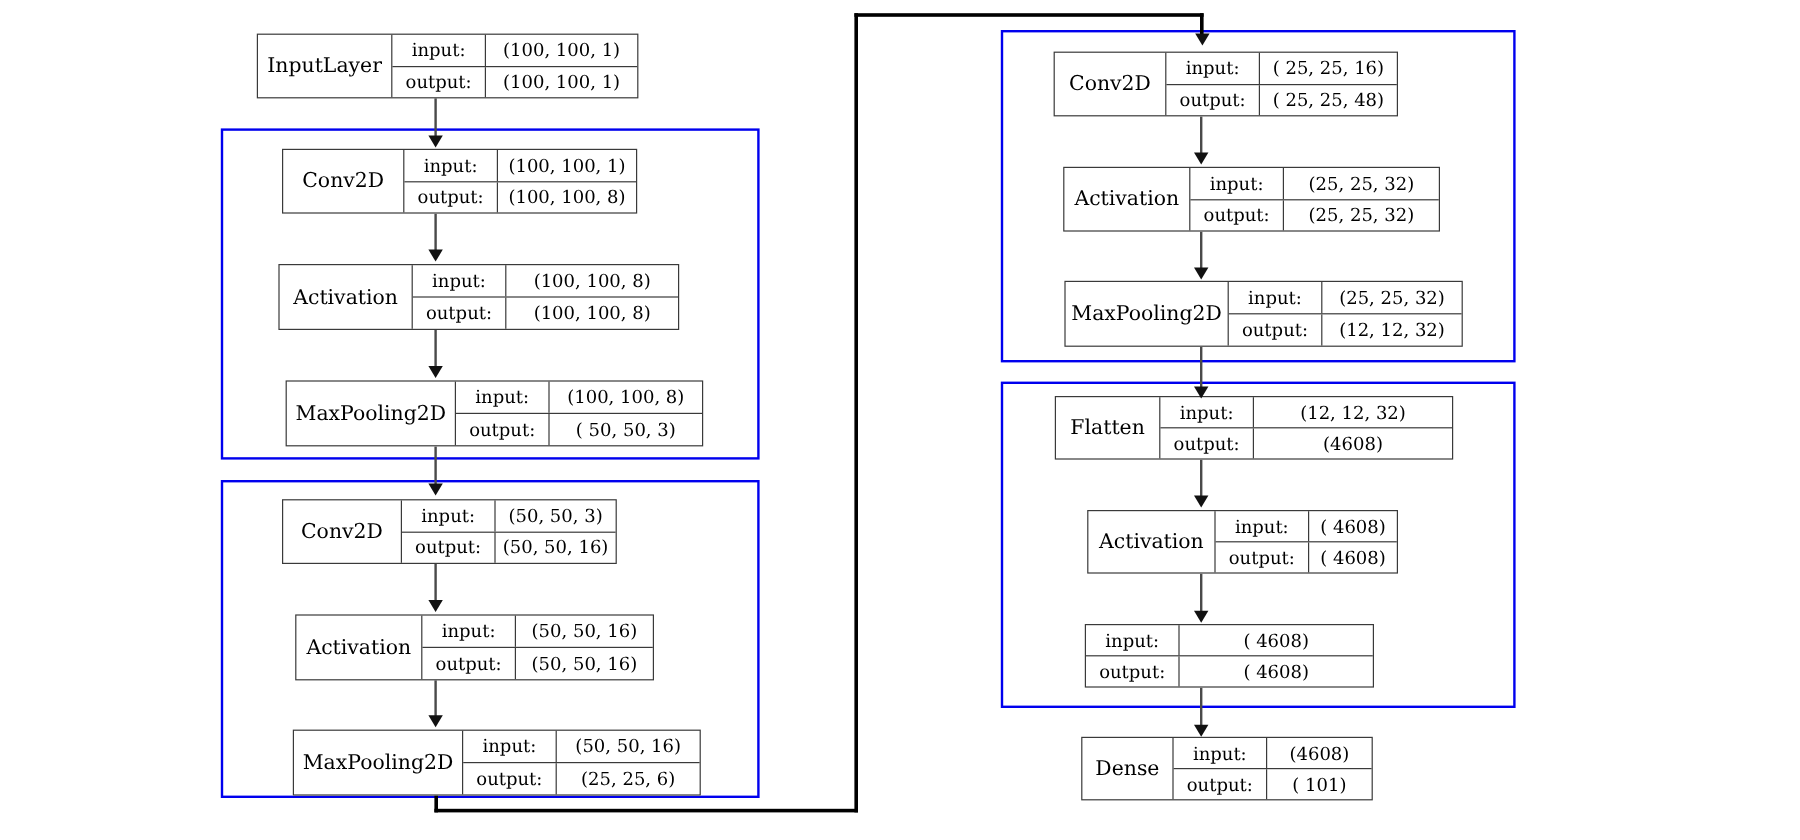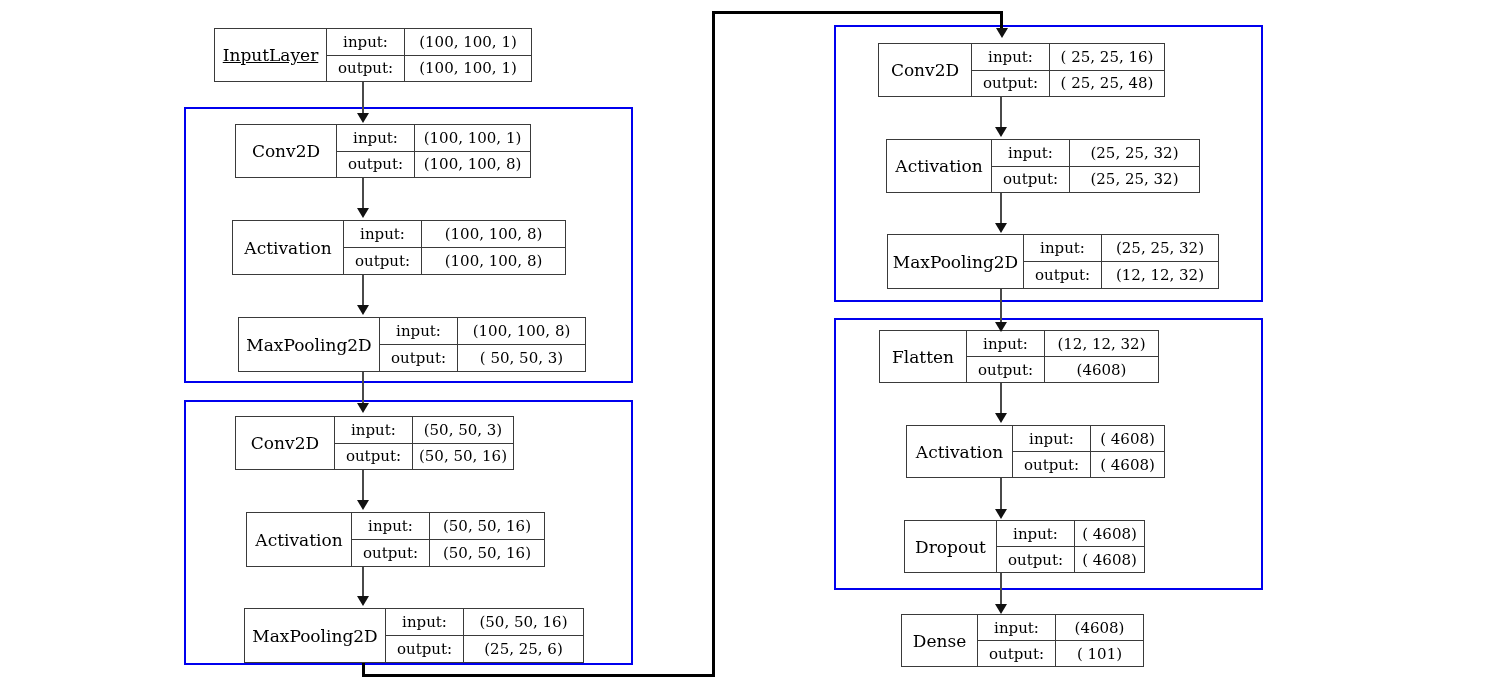--- a/index.html
+++ b/index.html
@@ -156,21 +156,21 @@
   <div class="edge-line vert" style="left:1000px; top:383px; width:2px; height:35px;"></div>
   <div class="arrow-head" style="left:995px; top:413px;"></div>
 
   <div class="edge-line vert" style="left:1000px; top:478px; width:2px; height:36px;"></div>
   <div class="arrow-head" style="left:995px; top:509px;"></div>
 
   <div class="edge-line vert" style="left:1000px; top:573px; width:2px; height:38px;"></div>
   <div class="arrow-head" style="left:995px; top:604px;"></div>
 
   <div class="node" style="left:214px; top:28px; width:318px; height:54px;">
-    <div class="name-cell" style="width:112px;text-decoration:underline;">InputLayer</div>
+    <div class="name-cell" style="width:112px;">InputLayer</div>
     <div class="io-col">
       <div class="io-row top">
         <div class="io-label" style="width:78px;">input:</div>
         <div class="io-value">(100, 100, 1)</div>
       </div>
       <div class="io-row">
         <div class="io-label" style="width:78px;">output:</div>
         <div class="io-value">(100, 100, 1)</div>
       </div>
     </div>
@@ -295,21 +295,21 @@
         <div class="io-label" style="width:78px;">input:</div>
         <div class="io-value">(25, 25, 32)</div>
       </div>
       <div class="io-row">
         <div class="io-label" style="width:78px;">output:</div>
         <div class="io-value">(12, 12, 32)</div>
       </div>
     </div>
   </div>
 
-  <div class="node" style="left:879px; top:330px; width:280px; height:53px;">
+  <div class="node" style="left:879px; top:330px; width:332px; height:53px;">
     <div class="name-cell" style="width:87px;">Flatten</div>
     <div class="io-col">
       <div class="io-row top">
         <div class="io-label" style="width:78px;">input:</div>
         <div class="io-value">(12, 12, 32)</div>
       </div>
       <div class="io-row">
         <div class="io-label" style="width:78px;">output:</div>
         <div class="io-value">(4608)</div>
       </div>
@@ -324,21 +324,20 @@
         <div class="io-value">( 4608)</div>
       </div>
       <div class="io-row">
         <div class="io-label" style="width:78px;">output:</div>
         <div class="io-value">( 4608)</div>
       </div>
     </div>
   </div>
 
   <div class="node" style="left:904px; top:520px; width:241px; height:53px;">
-    <div class="name-cell" style="width:92px;">Dropout</div>
     <div class="io-col">
       <div class="io-row top">
         <div class="io-label" style="width:78px;">input:</div>
         <div class="io-value">( 4608)</div>
       </div>
       <div class="io-row">
         <div class="io-label" style="width:78px;">output:</div>
         <div class="io-value">( 4608)</div>
       </div>
     </div>

